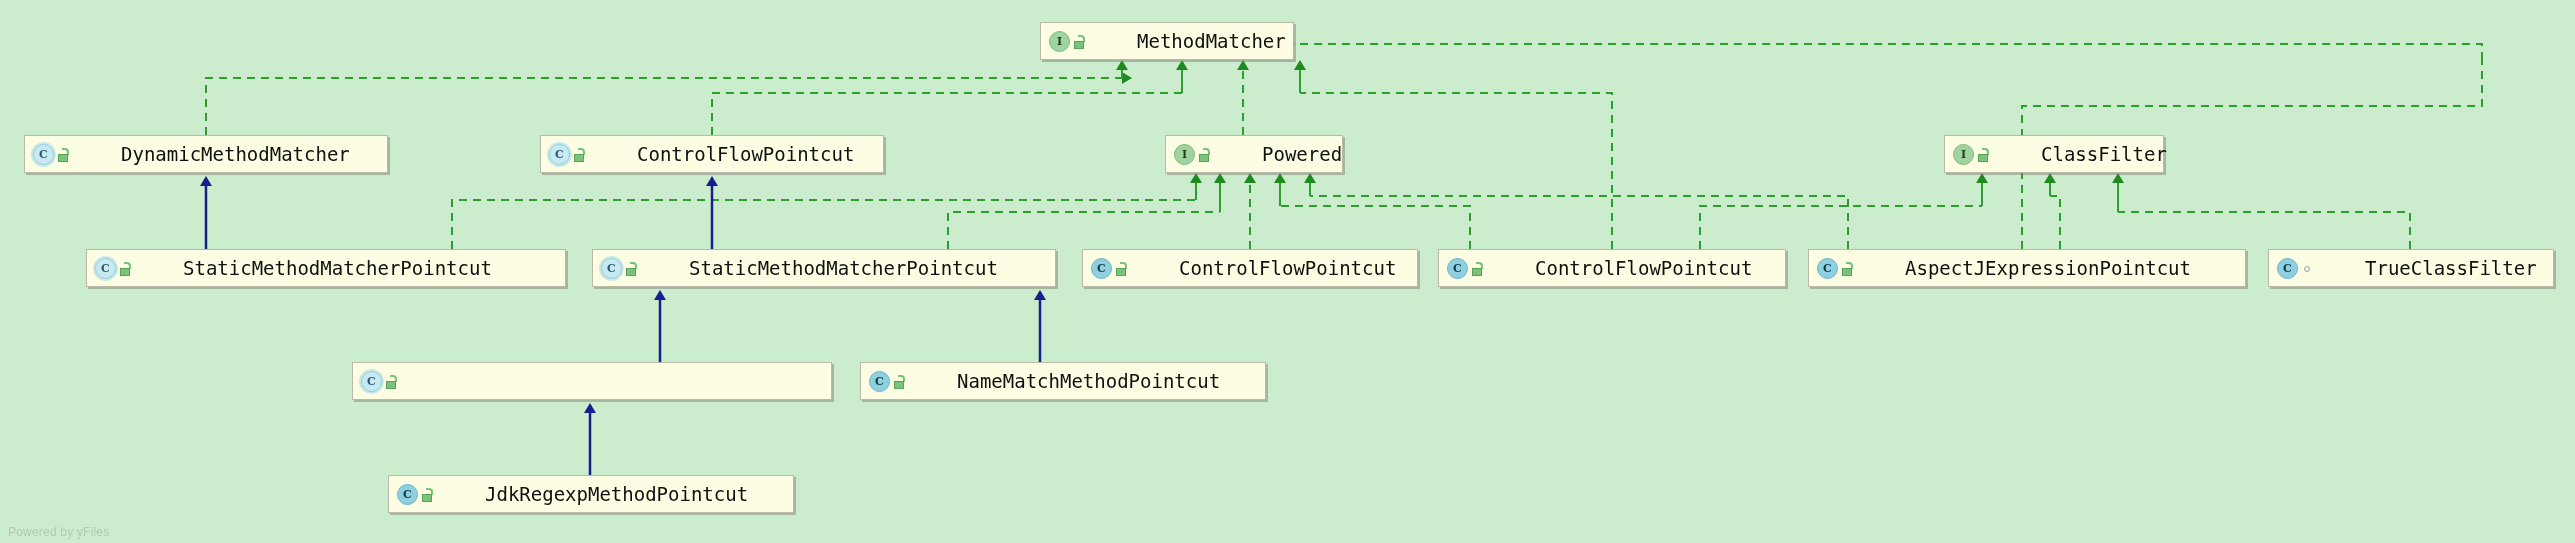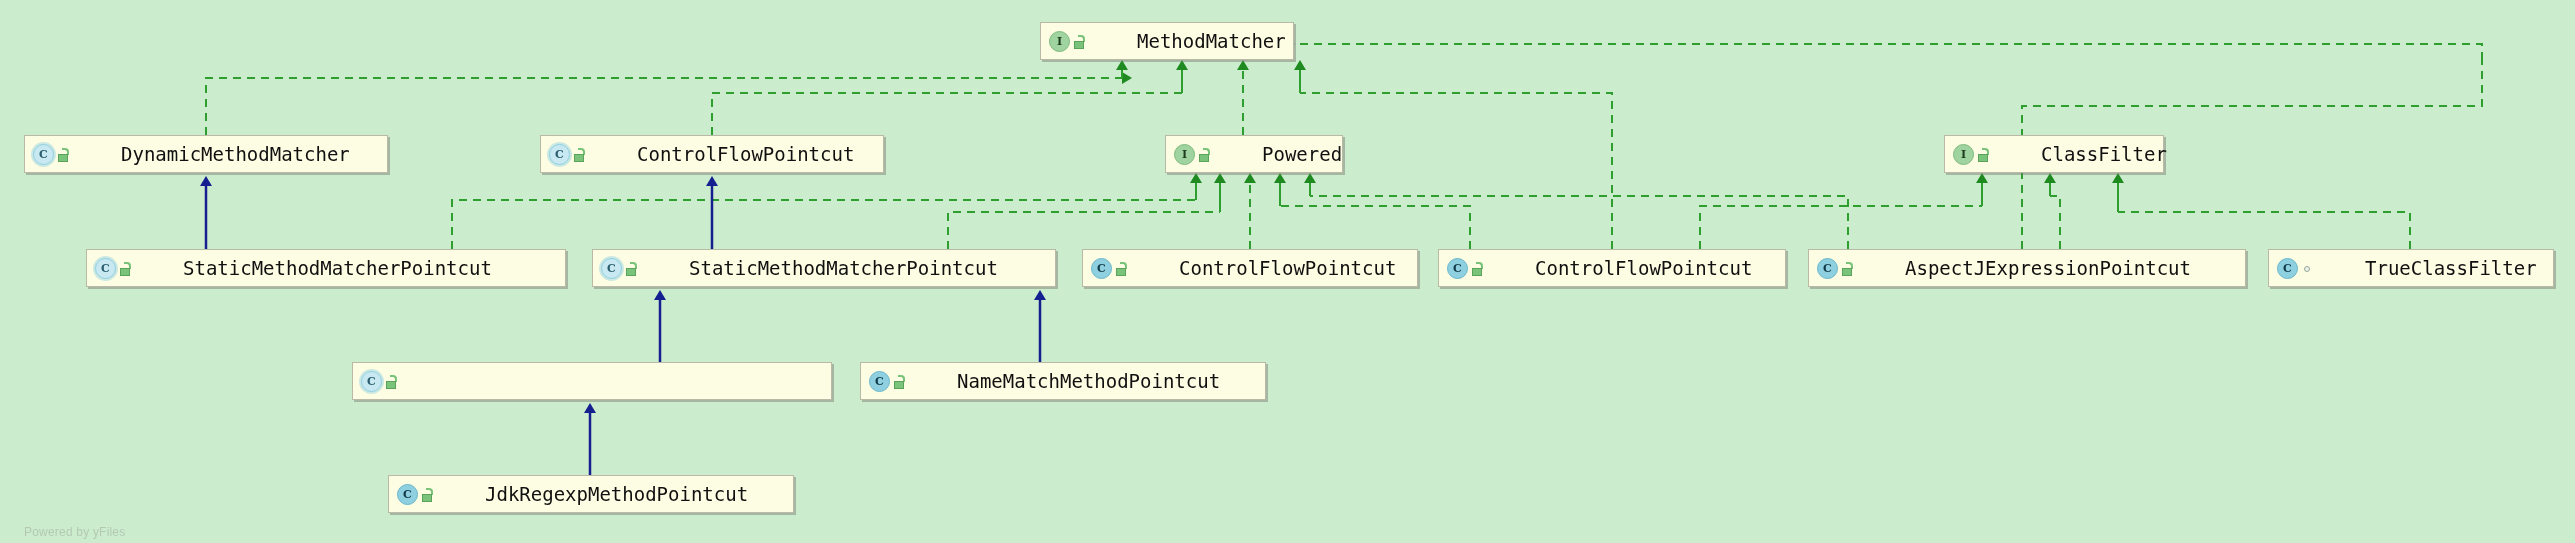--- a/index.html
+++ b/index.html
@@ -108,21 +108,21 @@
   .node-label {
     font-family: "DejaVu Sans Mono", "Liberation Mono", monospace;
     font-size: 19px;
     color: #101010;
     letter-spacing: 0px;
     line-height: 1;
     margin-left: 44px;
   }
   #watermark {
     position: absolute;
-    left: 24px;
+    left: 8px;
     bottom: 4px;
     font-family: "Liberation Sans", sans-serif;
     font-size: 12px;
     color: #b4c9b4;
     letter-spacing: 0.2px;
   }
 </style>
 </head>
 <body>
 

